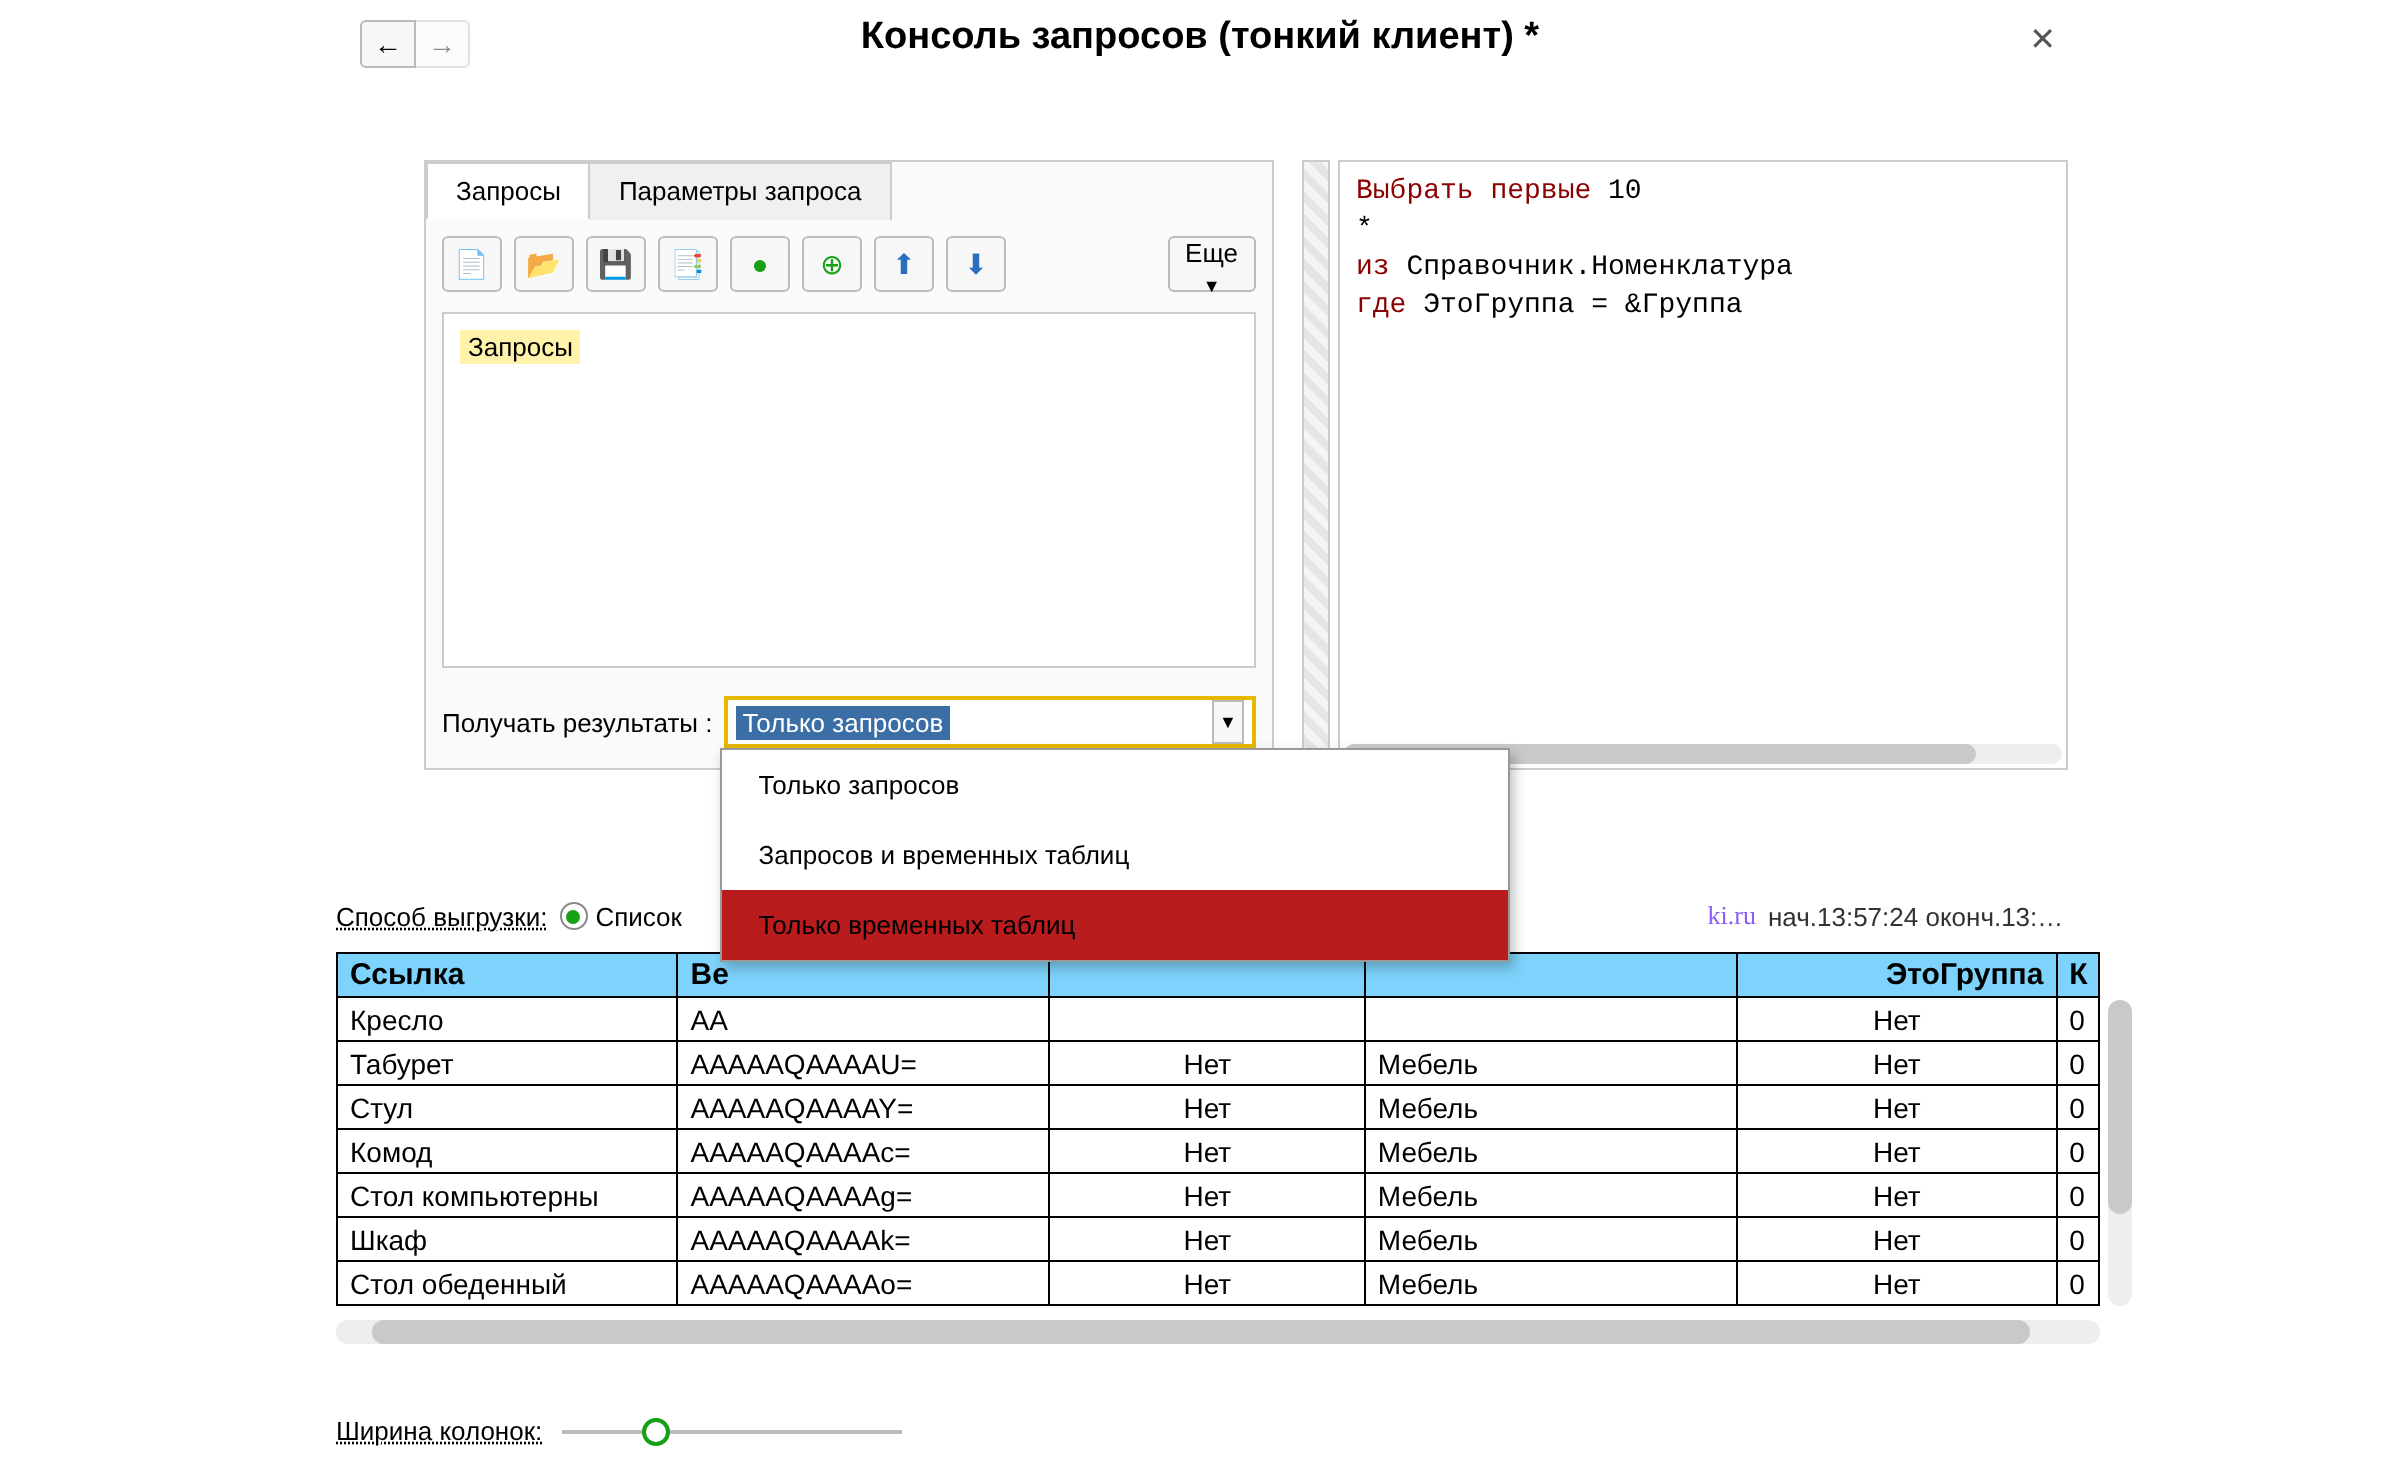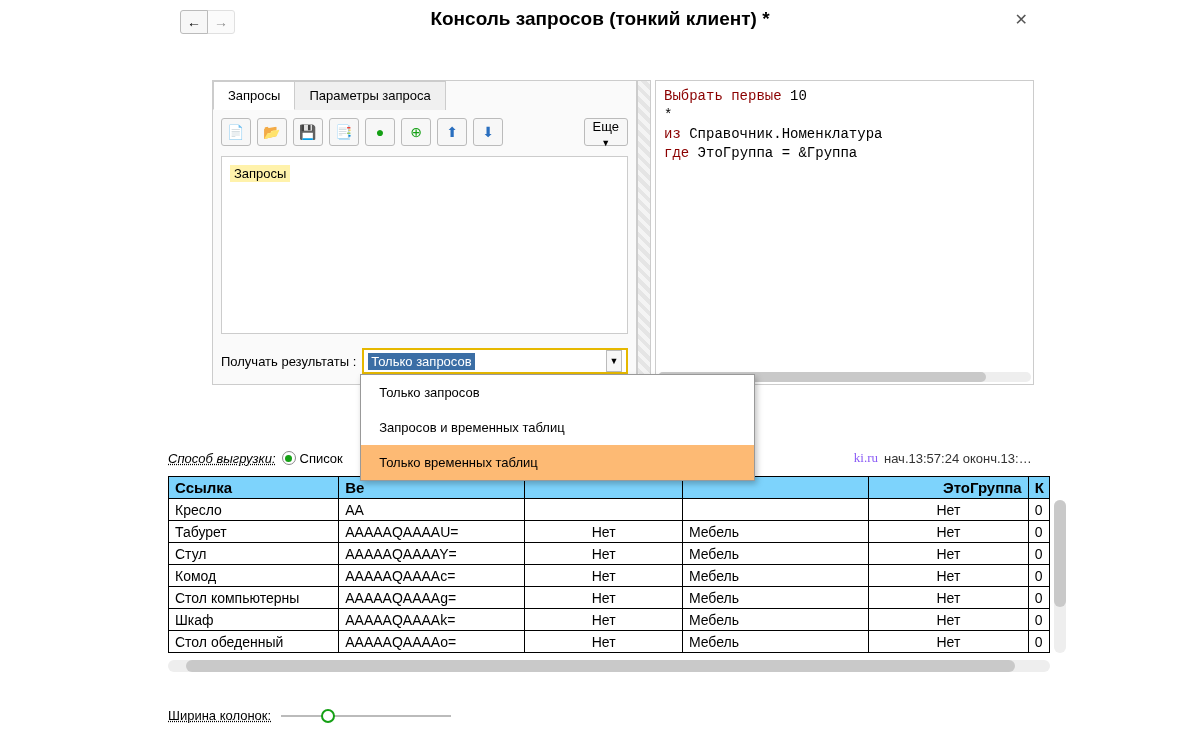--- a/index.html
+++ b/index.html
@@ -7,21 +7,21 @@
   body { width:1200px; height:737px; position:relative; overflow:hidden; background:#fff; }
 
   .header { position:relative; height:40px; margin:8px 0 30px 0; }
   .nav-btns { position:absolute; left:180px; top:2px; display:flex; }
   .nav-btn { width:28px; height:24px; border:1px solid #bbb; background:#f7f7f7; display:flex; align-items:center; justify-content:center; font-size:14px; cursor:pointer; }
   .nav-btn:first-child { border-top-left-radius:3px; border-bottom-left-radius:3px; }
   .nav-btn:last-child { border-top-right-radius:3px; border-bottom-right-radius:3px; margin-left:-1px; }
   .title { position:absolute; left:0; right:0; top:0; text-align:center; font-size:19px; font-weight:bold; }
   .close-x { position:absolute; right:172px; top:2px; font-size:16px; color:#555; cursor:pointer; }
 
-  .main { position:absolute; left:180px; right:166px; top:80px; display:flex; gap:0;padding-left:32px; }
+  .main { position:absolute; left:180px; right:166px; top:80px; display:flex; gap:14px;padding-left:32px; }
 
   .left-pane { flex:0 0 425px; border:1px solid #ccc; background:#fafafa; padding:6px 8px 10px 8px; position:relative; }
   .tabs { display:flex; margin:-6px -8px 8px -8px; }
   .tab { padding:6px 14px; border:1px solid #ccc; border-bottom:none; background:#f0f0f0; font-size:13px; cursor:pointer; }
   .tab.active { background:#fff; border-bottom:1px solid #fff; position:relative; z-index:2; }
   .tab + .tab { margin-left:-1px; }
 
   .toolbar { display:flex; gap:6px; align-items:center; margin-bottom:10px; }
   .tbtn { width:30px; height:28px; border:1px solid #bbb; border-radius:3px; background:#f7f7f7; display:flex; align-items:center; justify-content:center; cursor:pointer; font-size:14px; }
   .more-btn { margin-left:auto; height:28px; padding:0 8px; border:1px solid #bbb; border-radius:3px; background:#f7f7f7; cursor:pointer; font-size:13px; display:flex; align-items:center; gap:4px;flex-direction:column; }
@@ -30,32 +30,32 @@
   .tree-root { display:inline-block; background:#fff2ab; padding:1px 4px; }
 
   .result-row { display:flex; align-items:center; margin-top:14px; gap:6px; }
   .result-label { font-size:13px; }
   .combo { flex:1; position:relative; }
   .combo-box { height:26px; border:2px solid #e6b800; background:#fff; display:flex; align-items:center; padding:0 4px; }
   .combo-selected { background:#3b6ea5; color:#fff; padding:1px 3px; font-size:13px; }
   .combo-caret { width:16px; height:22px; border:1px solid #bbb; background:#f7f7f7; margin-left:auto; display:flex; align-items:center; justify-content:center; font-size:9px; cursor:pointer; }
   .dropdown { position:absolute; left:-2px; top:26px; width:395px; border:1px solid #999; background:#fff; box-shadow:2px 3px 6px rgba(0,0,0,.25); z-index:20; }
   .dd-item { padding:10px 18px; font-size:13px; cursor:pointer; }
-  .dd-item.hover { background:#fdba74; }
+  .dd-item.hover { background:#b91c1c; }
 
   .right-pane { flex:1; display:flex; gap:4px; min-width:0; }
   .splitter { width:14px; background:repeating-linear-gradient(45deg,#e5e5e5 0 4px,#f4f4f4 4px 8px); border:1px solid #ccc; cursor:col-resize; }
   .code-wrap { flex:1; border:1px solid #ccc; position:relative; overflow:hidden; background:#fff; }
   .code { font-family: "Courier New", monospace; font-size:14px; padding:6px 8px; white-space:pre; line-height:1.35; }
   .code .kw { color:#8b0000; }
   .code-scroll-h { position:absolute; left:2px; right:2px; bottom:2px; height:10px; background:#eee; border-radius:5px; }
   .code-scroll-h .thumb { position:absolute; left:0; width:88%; top:0; bottom:0; background:#c9c9c9; border-radius:5px; }
 
   .mid-bar { position:absolute; left:168px; right:166px; top:446px; height:24px; display:flex; align-items:center; font-size:13px; }
-  .mid-bar .lbl { text-decoration: underline dotted; margin-right:6px;font-style:italic; }
+  .mid-bar .lbl { text-decoration: underline dotted; margin-right:6px; }
   .radio { display:inline-flex; align-items:center; gap:4px; margin-right:14px; }
   .radio-dot { width:14px; height:14px; border:1px solid #888; border-radius:50%; display:inline-flex; align-items:center; justify-content:center; }
   .radio-dot.on::after { content:""; width:7px; height:7px; background:#15a015; border-radius:50%; }
   .link { color:#8b5cf6; margin-left:auto; cursor:pointer;font-family:Liberation Serif, serif; }
   .times { margin-left:6px; color:#333; white-space:nowrap; overflow:hidden; text-overflow:ellipsis; max-width:150px; }
 
   .grid-wrap { position:absolute; left:168px; right:150px; top:476px; }
   table.grid { border-collapse:collapse; width:100%; table-layout:fixed; }
   table.grid th, table.grid td { border:1px solid #000; padding:2px 6px; font-size:14px; text-align:left; height:22px; white-space:nowrap; overflow:hidden; }
   table.grid th { background:#7dd3fc; font-weight:bold; font-size:15px; }

